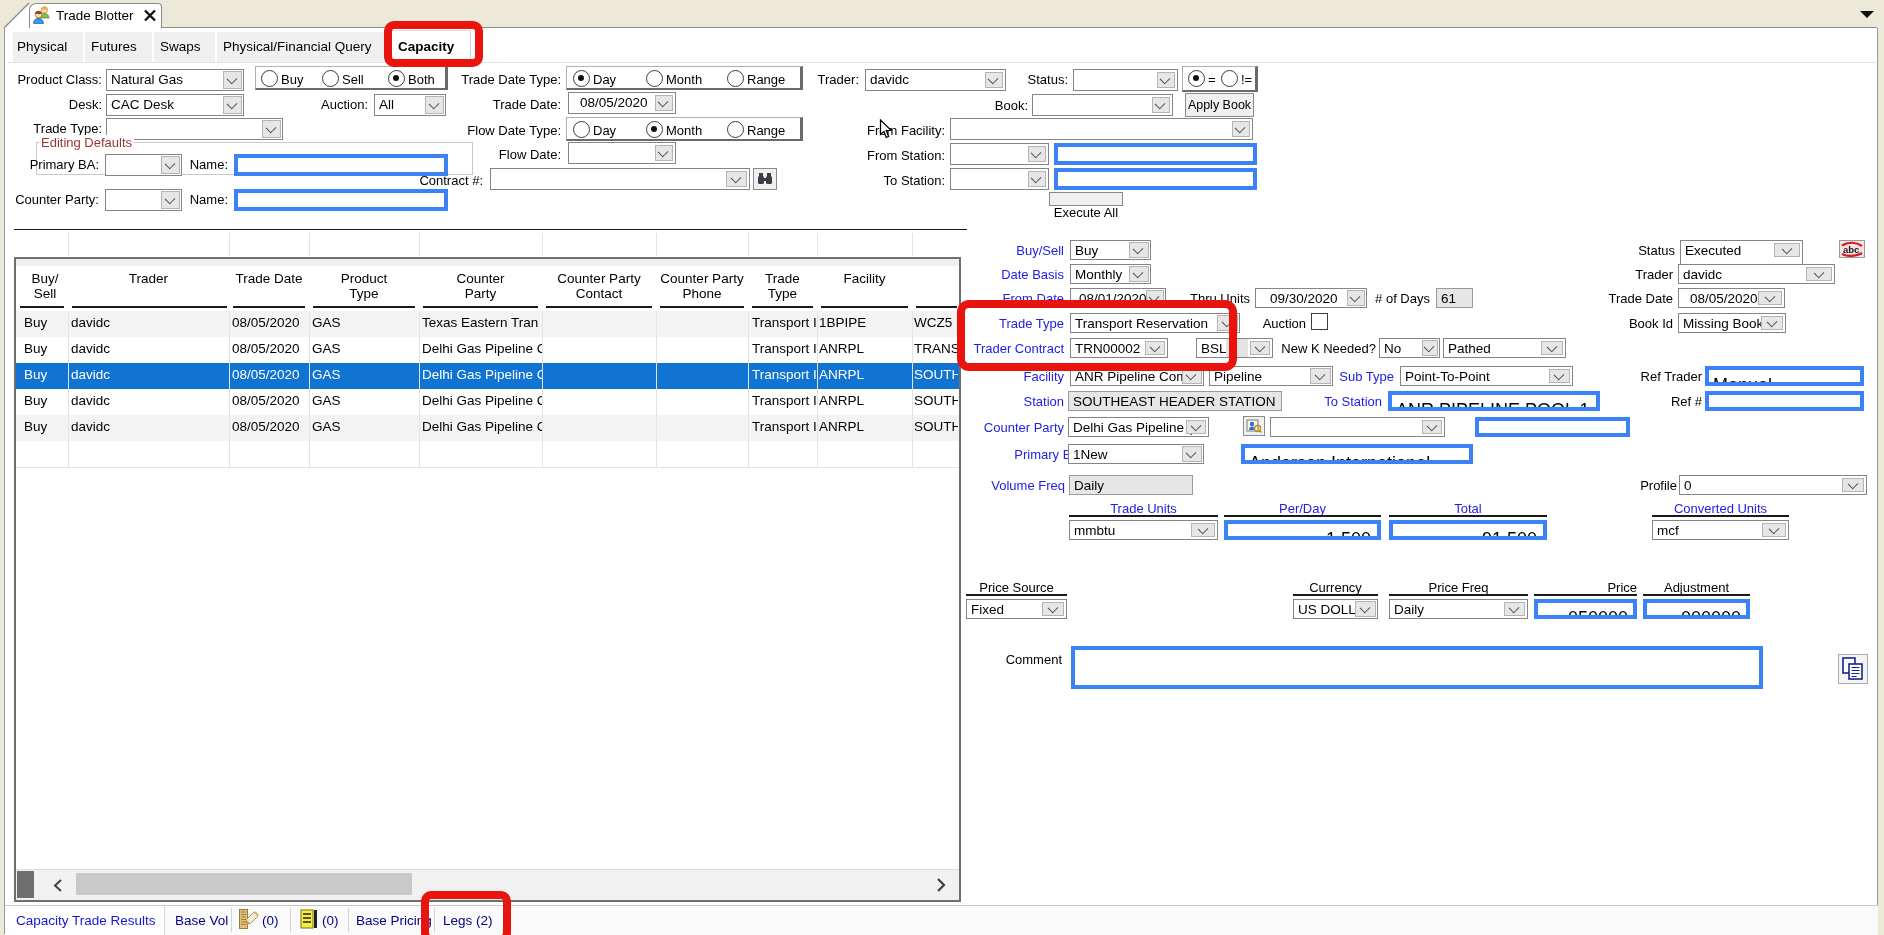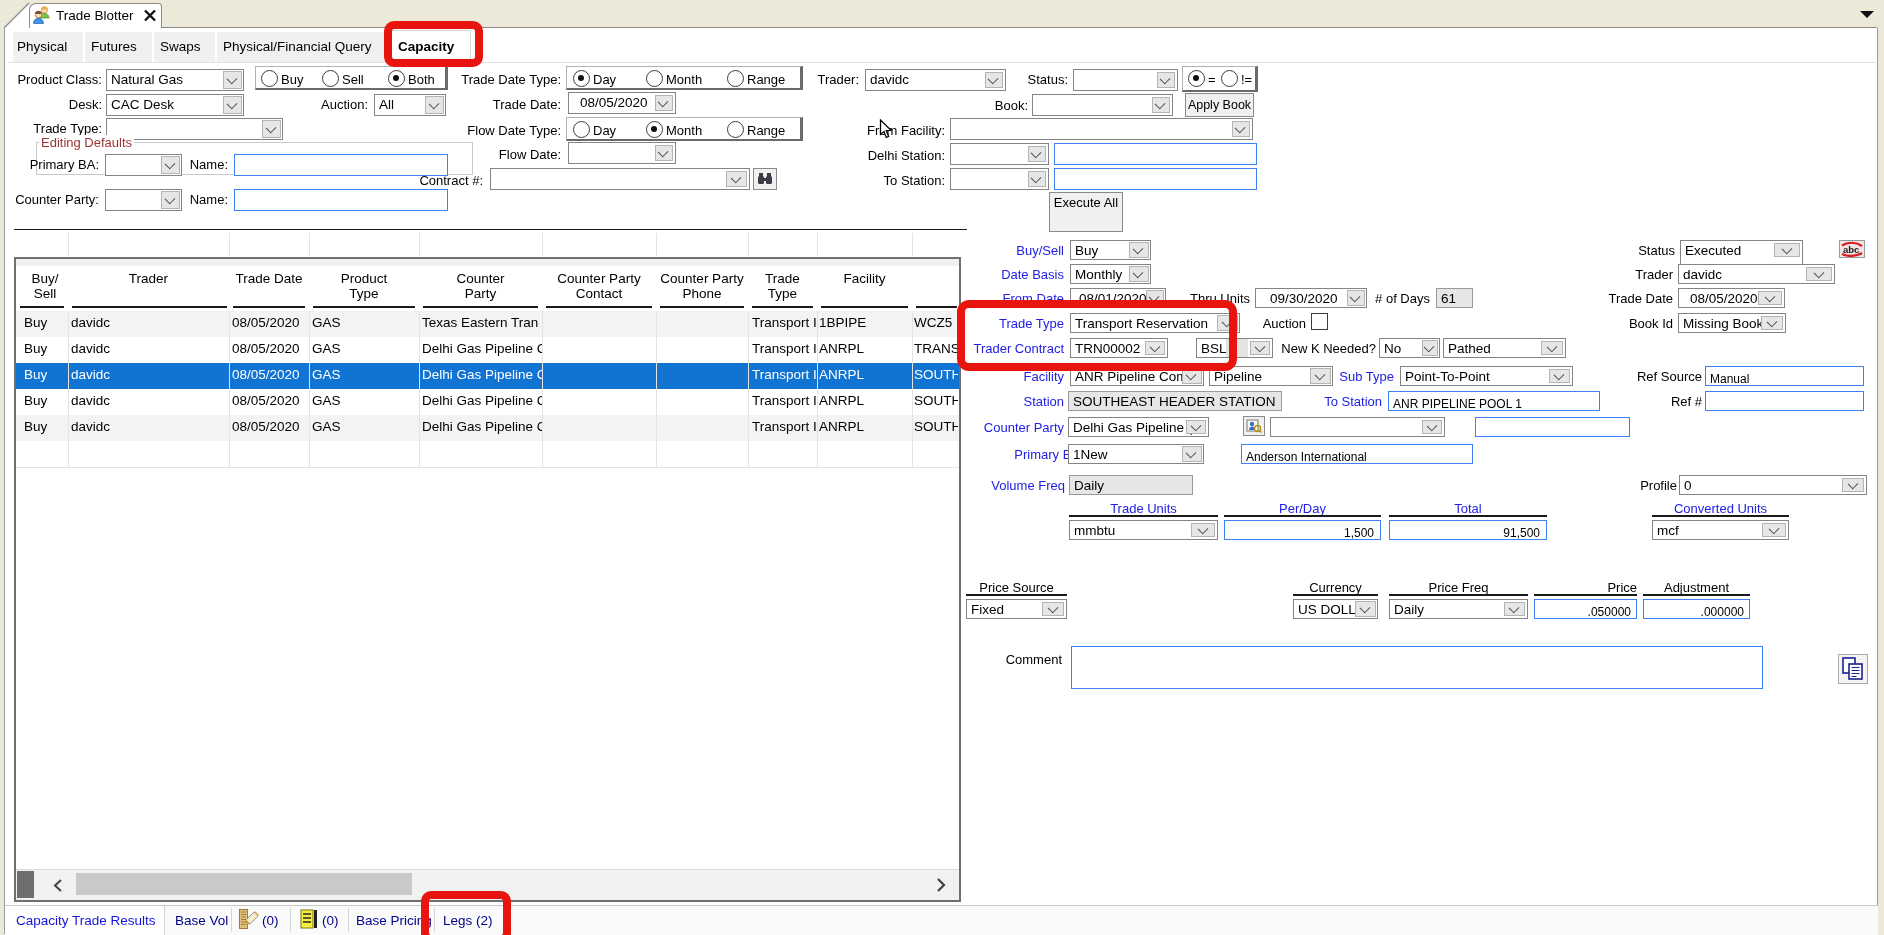--- a/index.html
+++ b/index.html
@@ -1,21 +1,21 @@
 <!DOCTYPE html>
 <html><head>
 <meta charset="utf-8">
 <style>
 *{margin:0;padding:0;box-sizing:border-box}
 html,body{width:1884px;height:935px;overflow:hidden}
 body{font-family:"Liberation Sans",sans-serif;font-size:13px;color:#000;background:#ECE9D8;position:relative}
 .ab{position:absolute}
 .lbl{position:absolute;white-space:nowrap;text-align:right}
 .blbl{position:absolute;white-space:nowrap;text-align:right;color:#2121e6}
-.fld{position:absolute;background:#fff;border:1px solid #3b82f6;white-space:nowrap;overflow:hidden;padding:5px 3px 0 4px;font-size:12px}
+.fld{position:absolute;background:#fff;border:4px solid #3b82f6;white-space:nowrap;overflow:hidden;padding:5px 3px 0 4px;font-size:18px}
 .fldg{position:absolute;background:#E6E6E6;border:1px solid #9a9a9a;white-space:nowrap;overflow:hidden;padding:2px 3px 0 4px;font-size:13.5px}
 .combo{position:absolute;background:#fff;border:1px solid #848484;white-space:nowrap}
 .combo .tx{position:absolute;left:4px;top:2px;white-space:nowrap;font-size:13.5px}
 .cbtn{position:absolute;background:#E6E6E6;border:1px solid #b4b4b4}
 .chev{position:absolute;width:8px;height:8px;border-left:1.7px solid #4a4a4a;border-bottom:1.7px solid #4a4a4a;transform:rotate(-45deg) scaleY(0.9)}
 .radio{position:absolute;width:17px;height:17px;border:1.7px solid #3c3c3c;border-radius:50%;background:#fff}
 .radio.on::after{content:"";position:absolute;left:3.5px;top:3.5px;width:6.5px;height:6.5px;border-radius:50%;background:#111}
 .rgrp{position:absolute;background:#fff;border:1px solid #b0b0b0;border-right:3px solid #6a6a6a;border-bottom:2px solid #6a6a6a}
 .btn3d{position:absolute;background:#F0F0F0;border:1px solid #8a8a8a;text-align:center}
 .gsep{position:absolute;width:1px;background:#e3e3e3}
@@ -183,35 +183,35 @@
     <div class="chev" style="right:8px;top:5px"></div>
   </div>
 <div class="btn3d" style="left:1185px;top:93px;width:69px;height:24px;padding-top:4px;font-size:12.5px;white-space:nowrap">Apply Book</div>
 
 <div class="lbl" style="left:845px;top:123px;width:100px">From Facility:</div>
 <div class="combo" style="left:950px;top:118px;width:303px;height:22px">
   <div class="cbtn" style="right:2px;top:2px;width:18px;height:16px"></div>
     <div class="chev" style="right:8px;top:5px"></div>
   </div>
 
-<div class="lbl" style="left:845px;top:148px;width:100px">Delhi Station:</div>
+<div class="lbl" style="left:845px;top:148px;width:100px">From Station:</div>
 <div class="combo" style="left:950px;top:143px;width:99px;height:22px">
   <div class="cbtn" style="right:2px;top:2px;width:18px;height:16px"></div>
     <div class="chev" style="right:8px;top:5px"></div>
   </div>
 <div class="fld" style="left:1054px;top:143px;width:203px;height:22px"></div>
 
 <div class="lbl" style="left:845px;top:173px;width:100px">To Station:</div>
 <div class="combo" style="left:950px;top:168px;width:99px;height:22px">
   <div class="cbtn" style="right:2px;top:2px;width:18px;height:16px"></div>
     <div class="chev" style="right:8px;top:5px"></div>
   </div>
 <div class="fld" style="left:1054px;top:168px;width:203px;height:22px"></div>
 
-<div class="btn3d" style="left:1049px;top:192px;width:74px;height:40px;padding-top:2px">Execute All</div>
+<div class="btn3d" style="left:1049px;top:192px;width:74px;height:14px;padding-top:12px">Execute All</div>
 
 <div class="ab" style="left:14px;top:229px;width:953px;height:1px;background:#1a1a1a"></div>
 
 <div class="gsep" style="left:68px;top:233px;height:23px"></div>
 <div class="gsep" style="left:229px;top:233px;height:23px"></div>
 <div class="gsep" style="left:309px;top:233px;height:23px"></div>
 <div class="gsep" style="left:419px;top:233px;height:23px"></div>
 <div class="gsep" style="left:542px;top:233px;height:23px"></div>
 <div class="gsep" style="left:656px;top:233px;height:23px"></div>
 <div class="gsep" style="left:748px;top:233px;height:23px"></div>
@@ -415,21 +415,21 @@
     <span class="tx">Pipeline</span>
   <div class="cbtn" style="right:1px;top:1px;width:21px;height:16px"></div>
     <div class="chev" style="right:8px;top:4px"></div>
   </div>
 <div class="blbl" style="left:1294px;top:369px;width:100px">Sub Type</div>
 <div class="combo" style="left:1400px;top:366px;width:173px;height:20px">
     <span class="tx">Point-To-Point</span>
   <div class="cbtn" style="right:2px;top:2px;width:21px;height:14px"></div>
     <div class="chev" style="right:9px;top:4px"></div>
   </div>
-<div class="lbl" style="left:1602px;top:369px;width:100px">Ref Source</div>
+<div class="lbl" style="left:1602px;top:369px;width:100px">Ref Trader</div>
 <div class="fld" style="left:1705px;top:366px;width:159px;height:20px">Manual</div>
 
 <div class="blbl" style="left:964px;top:394px;width:100px">Station</div>
 <div class="fldg" style="left:1068px;top:391px;width:214px;height:20px">SOUTHEAST HEADER STATION</div>
 <div class="blbl" style="left:1282px;top:394px;width:100px">To Station</div>
 <div class="fld" style="left:1388px;top:391px;width:212px;height:20px">ANR PIPELINE POOL 1</div>
 <div class="lbl" style="left:1602px;top:394px;width:100px">Ref #</div>
 <div class="fld" style="left:1705px;top:391px;width:159px;height:20px"></div>
 
 <div class="blbl" style="left:964px;top:420px;width:100px">Counter Party</div>

